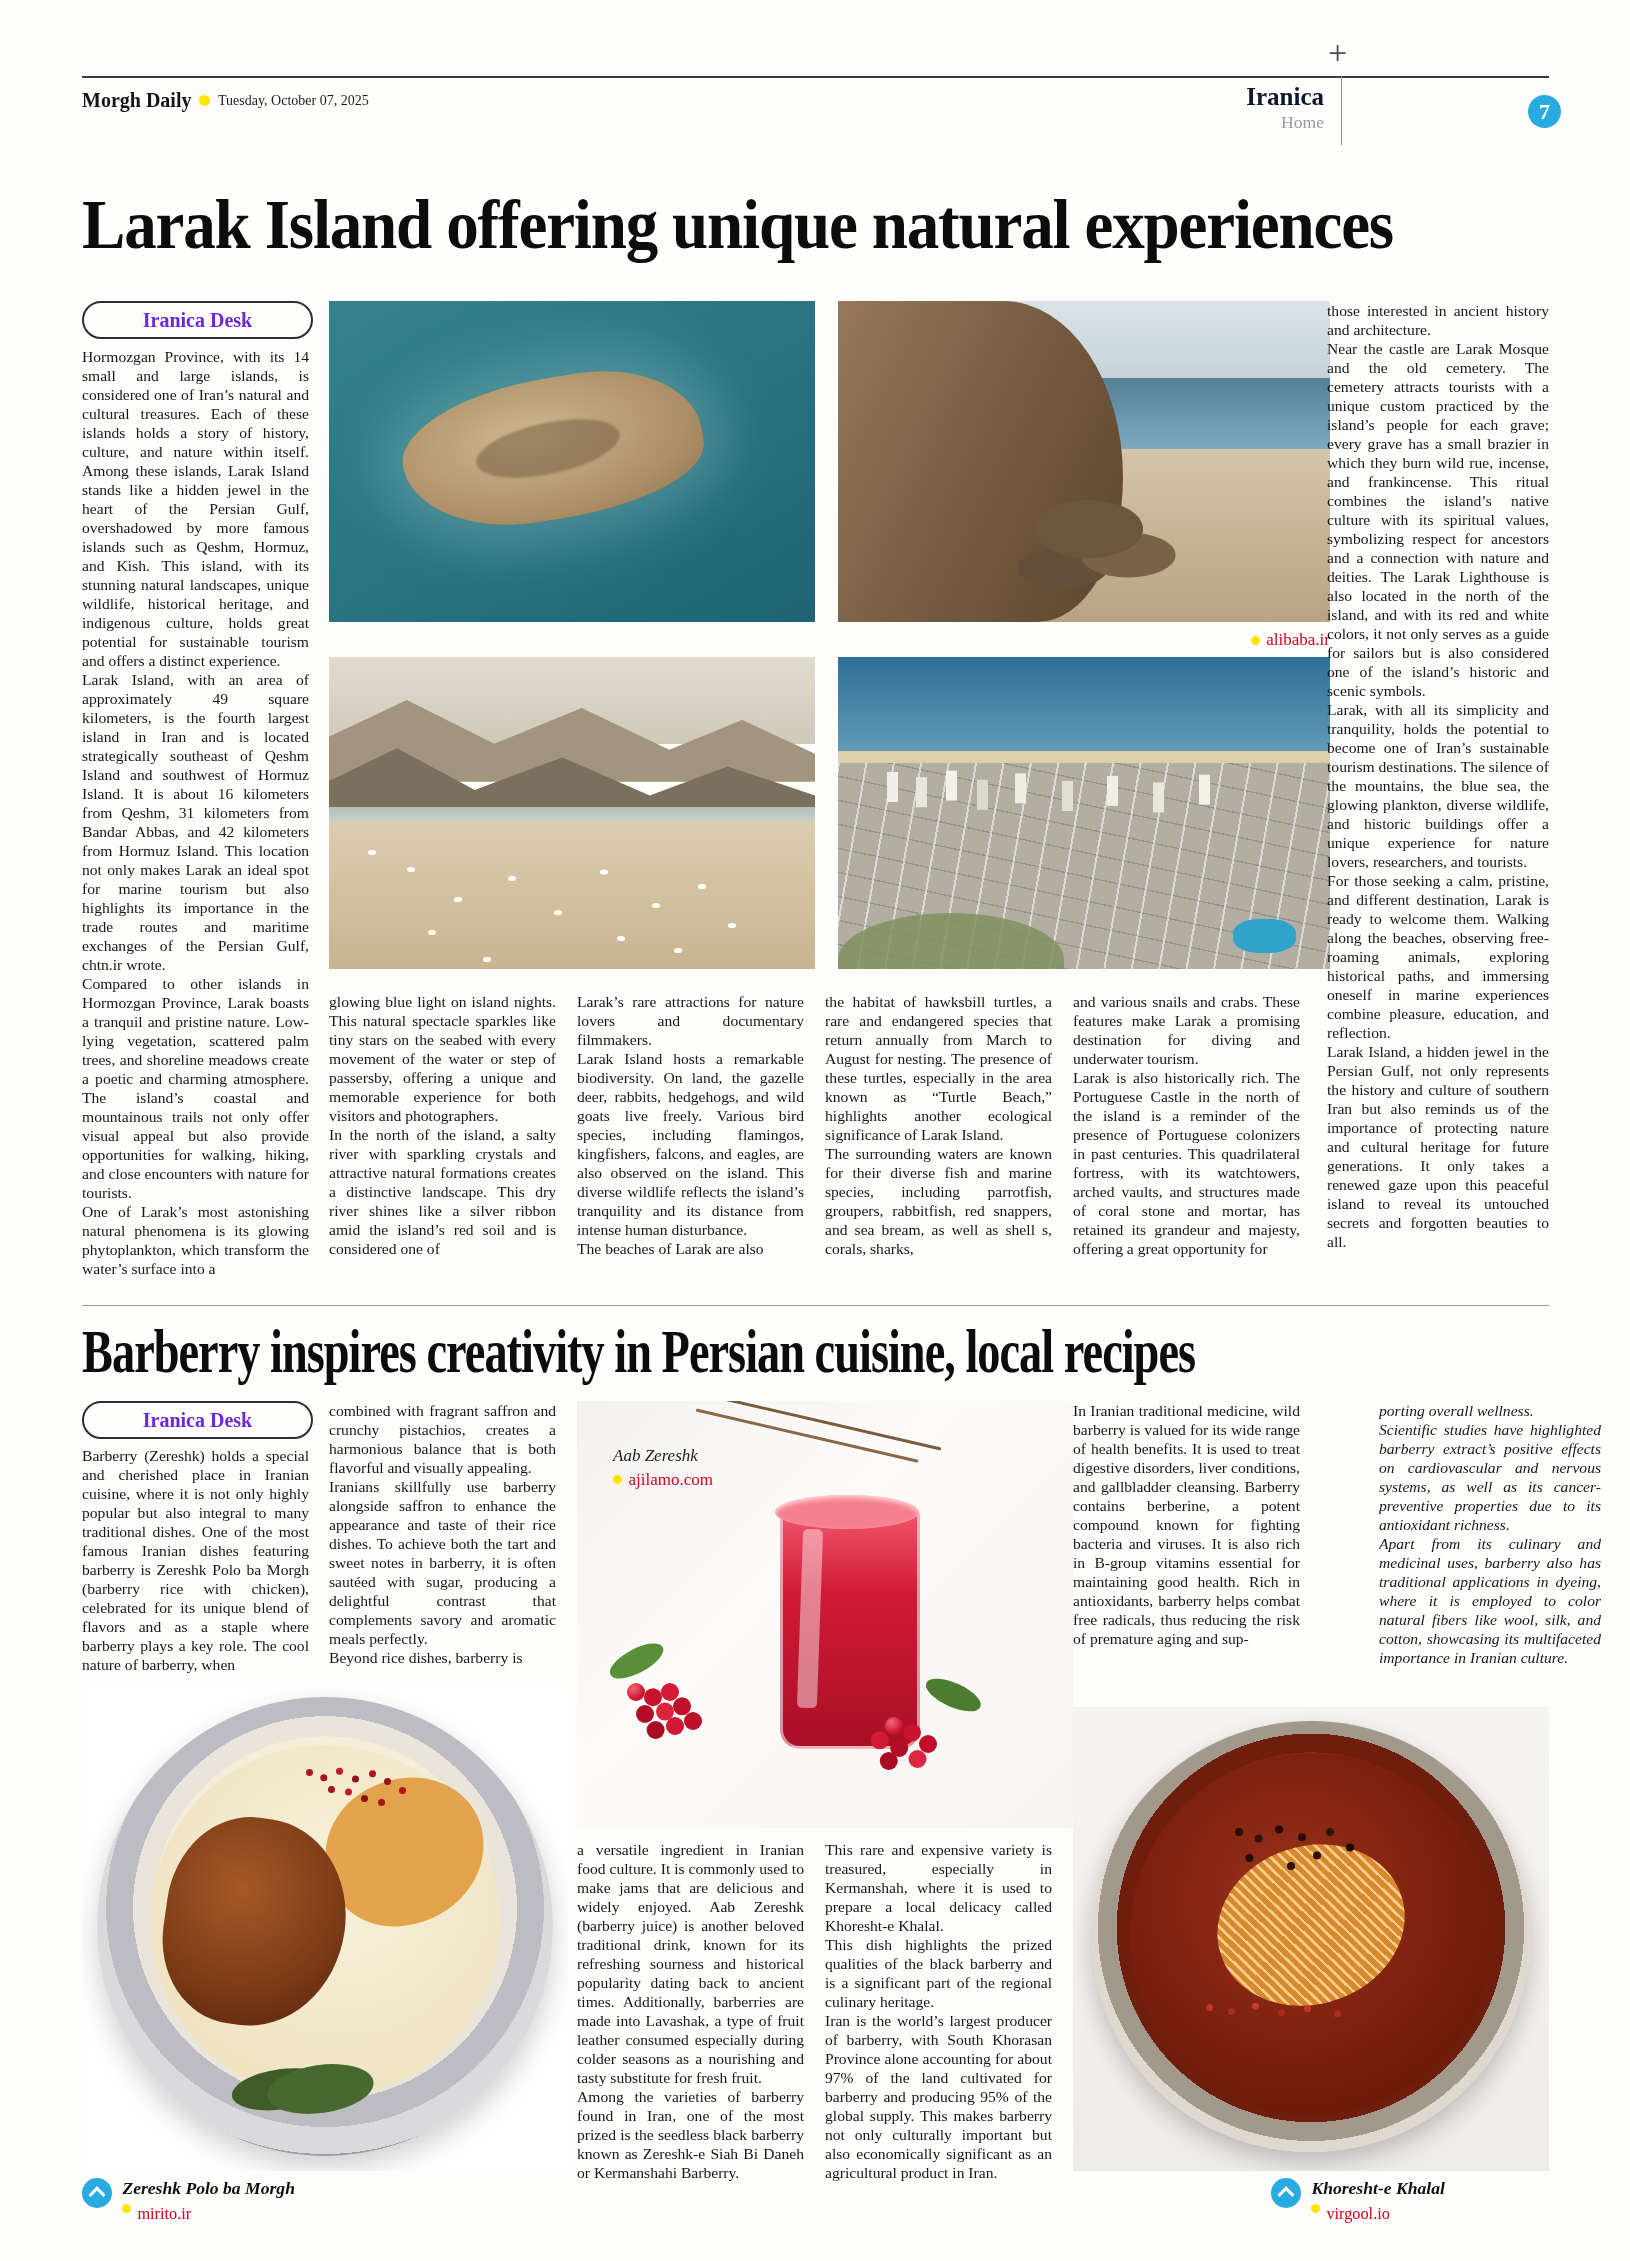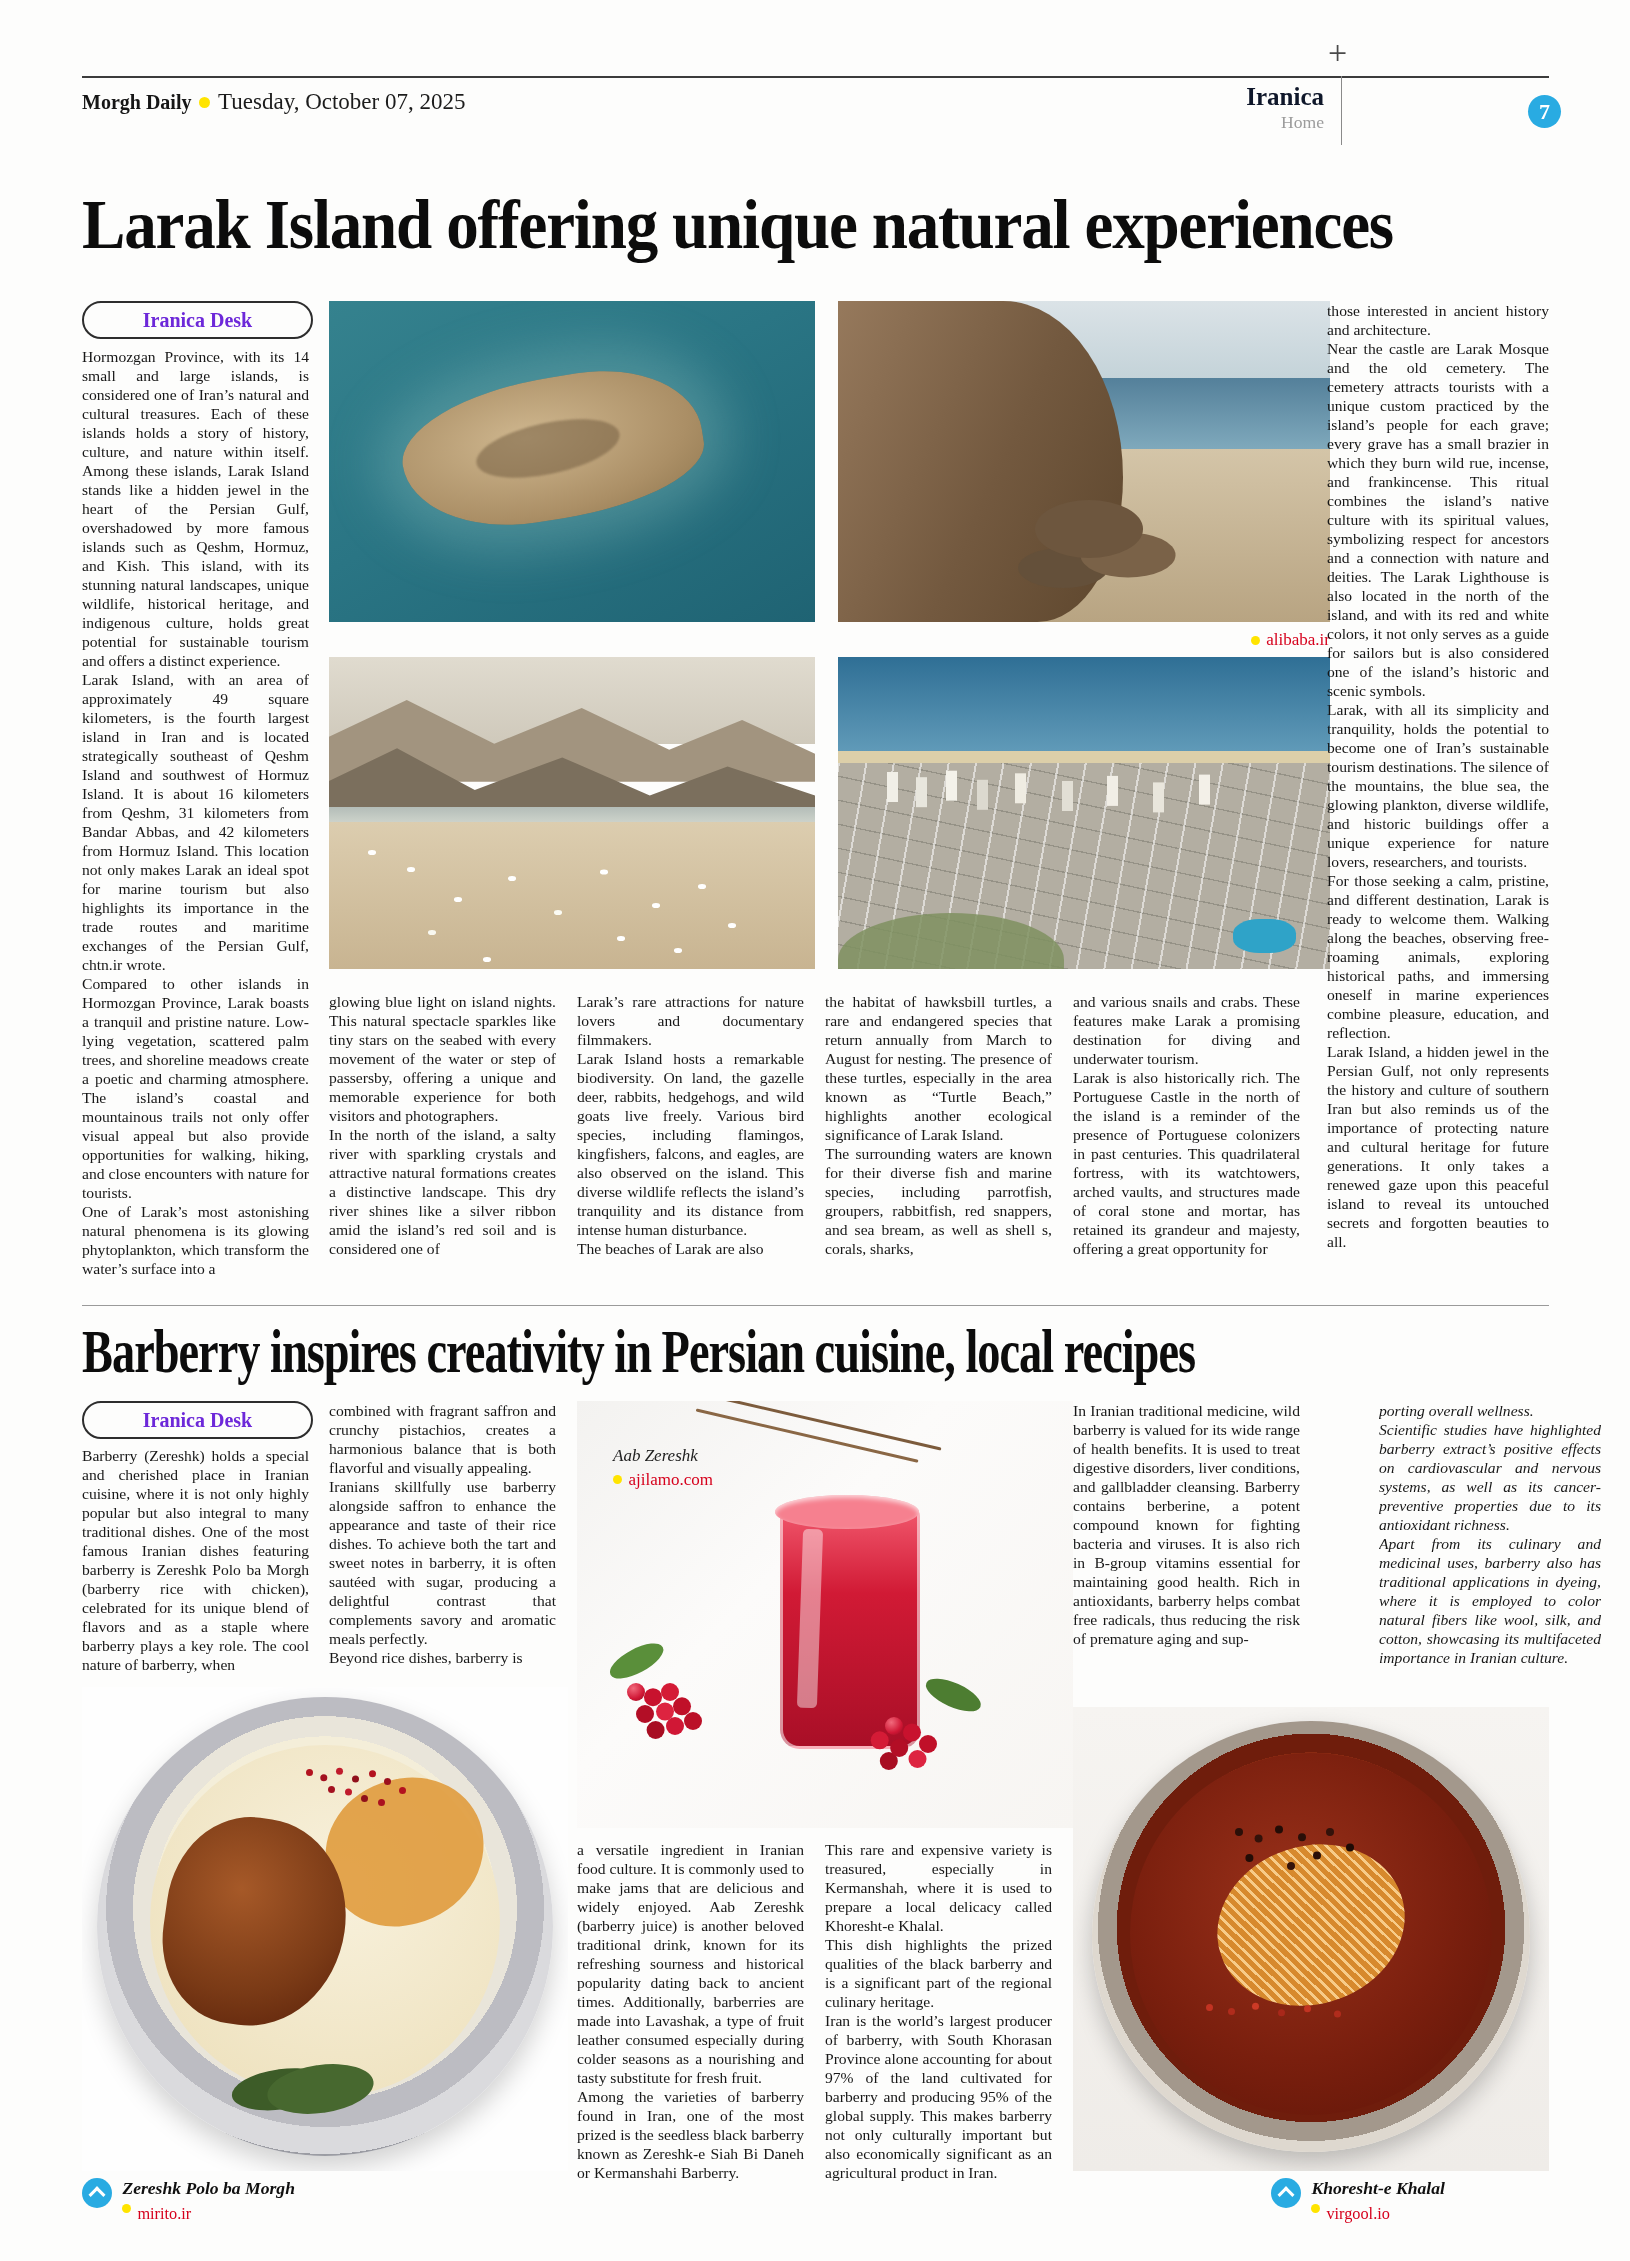--- a/index.html
+++ b/index.html
@@ -5,21 +5,21 @@
   html,body{margin:0;padding:0;background:#888;}
   .page{position:relative;width:1630px;height:2261px;background:#fdfdfc;overflow:hidden;
         font-family:"Liberation Serif",serif;color:#161616;}
   
   .toprule{position:absolute;left:82px;top:76px;width:1467px;border-top:2px solid #3c3c3c;}
   .plusmark{position:absolute;left:1328px;top:34px;font-size:34px;font-weight:300;color:#4a4a4a;}
   .masthead-row{position:absolute;left:82px;top:89px;display:flex;align-items:center;gap:7.8px;font-size:20px;}
   .masthead{font-weight:700;}
   .ydot{display:inline-block;width:11px;height:11px;border-radius:50%;background:#ffe400;}
   .ydot.sm{width:9px;height:9px;}
-  .dateline{font-size:23px;color:#1c1c1c;}
+  .dateline{font-size:14px;color:#1c1c1c;}
   .section-block{position:absolute;right:306px;top:83px;text-align:right;}
   .section-name{font-size:25px;font-weight:700;color:#0f172a;}
   .section-sub{font-size:17.6px;color:#9c9c9c;margin-top:1.3px;}
   .vline{position:absolute;left:1341px;top:76px;width:1.3px;height:69px;background:#8a8a8a;}
   .pagenum{position:absolute;left:1528px;top:95px;width:33px;height:33px;border-radius:50%;
            background:#29abe2;color:#fff;font-weight:700;font-size:22px;
            display:flex;align-items:center;justify-content:center;}
   
   .headline{position:absolute;font-weight:700;color:#0c0c0c;white-space:nowrap;
             transform-origin:left bottom;letter-spacing:-1.3px;}

